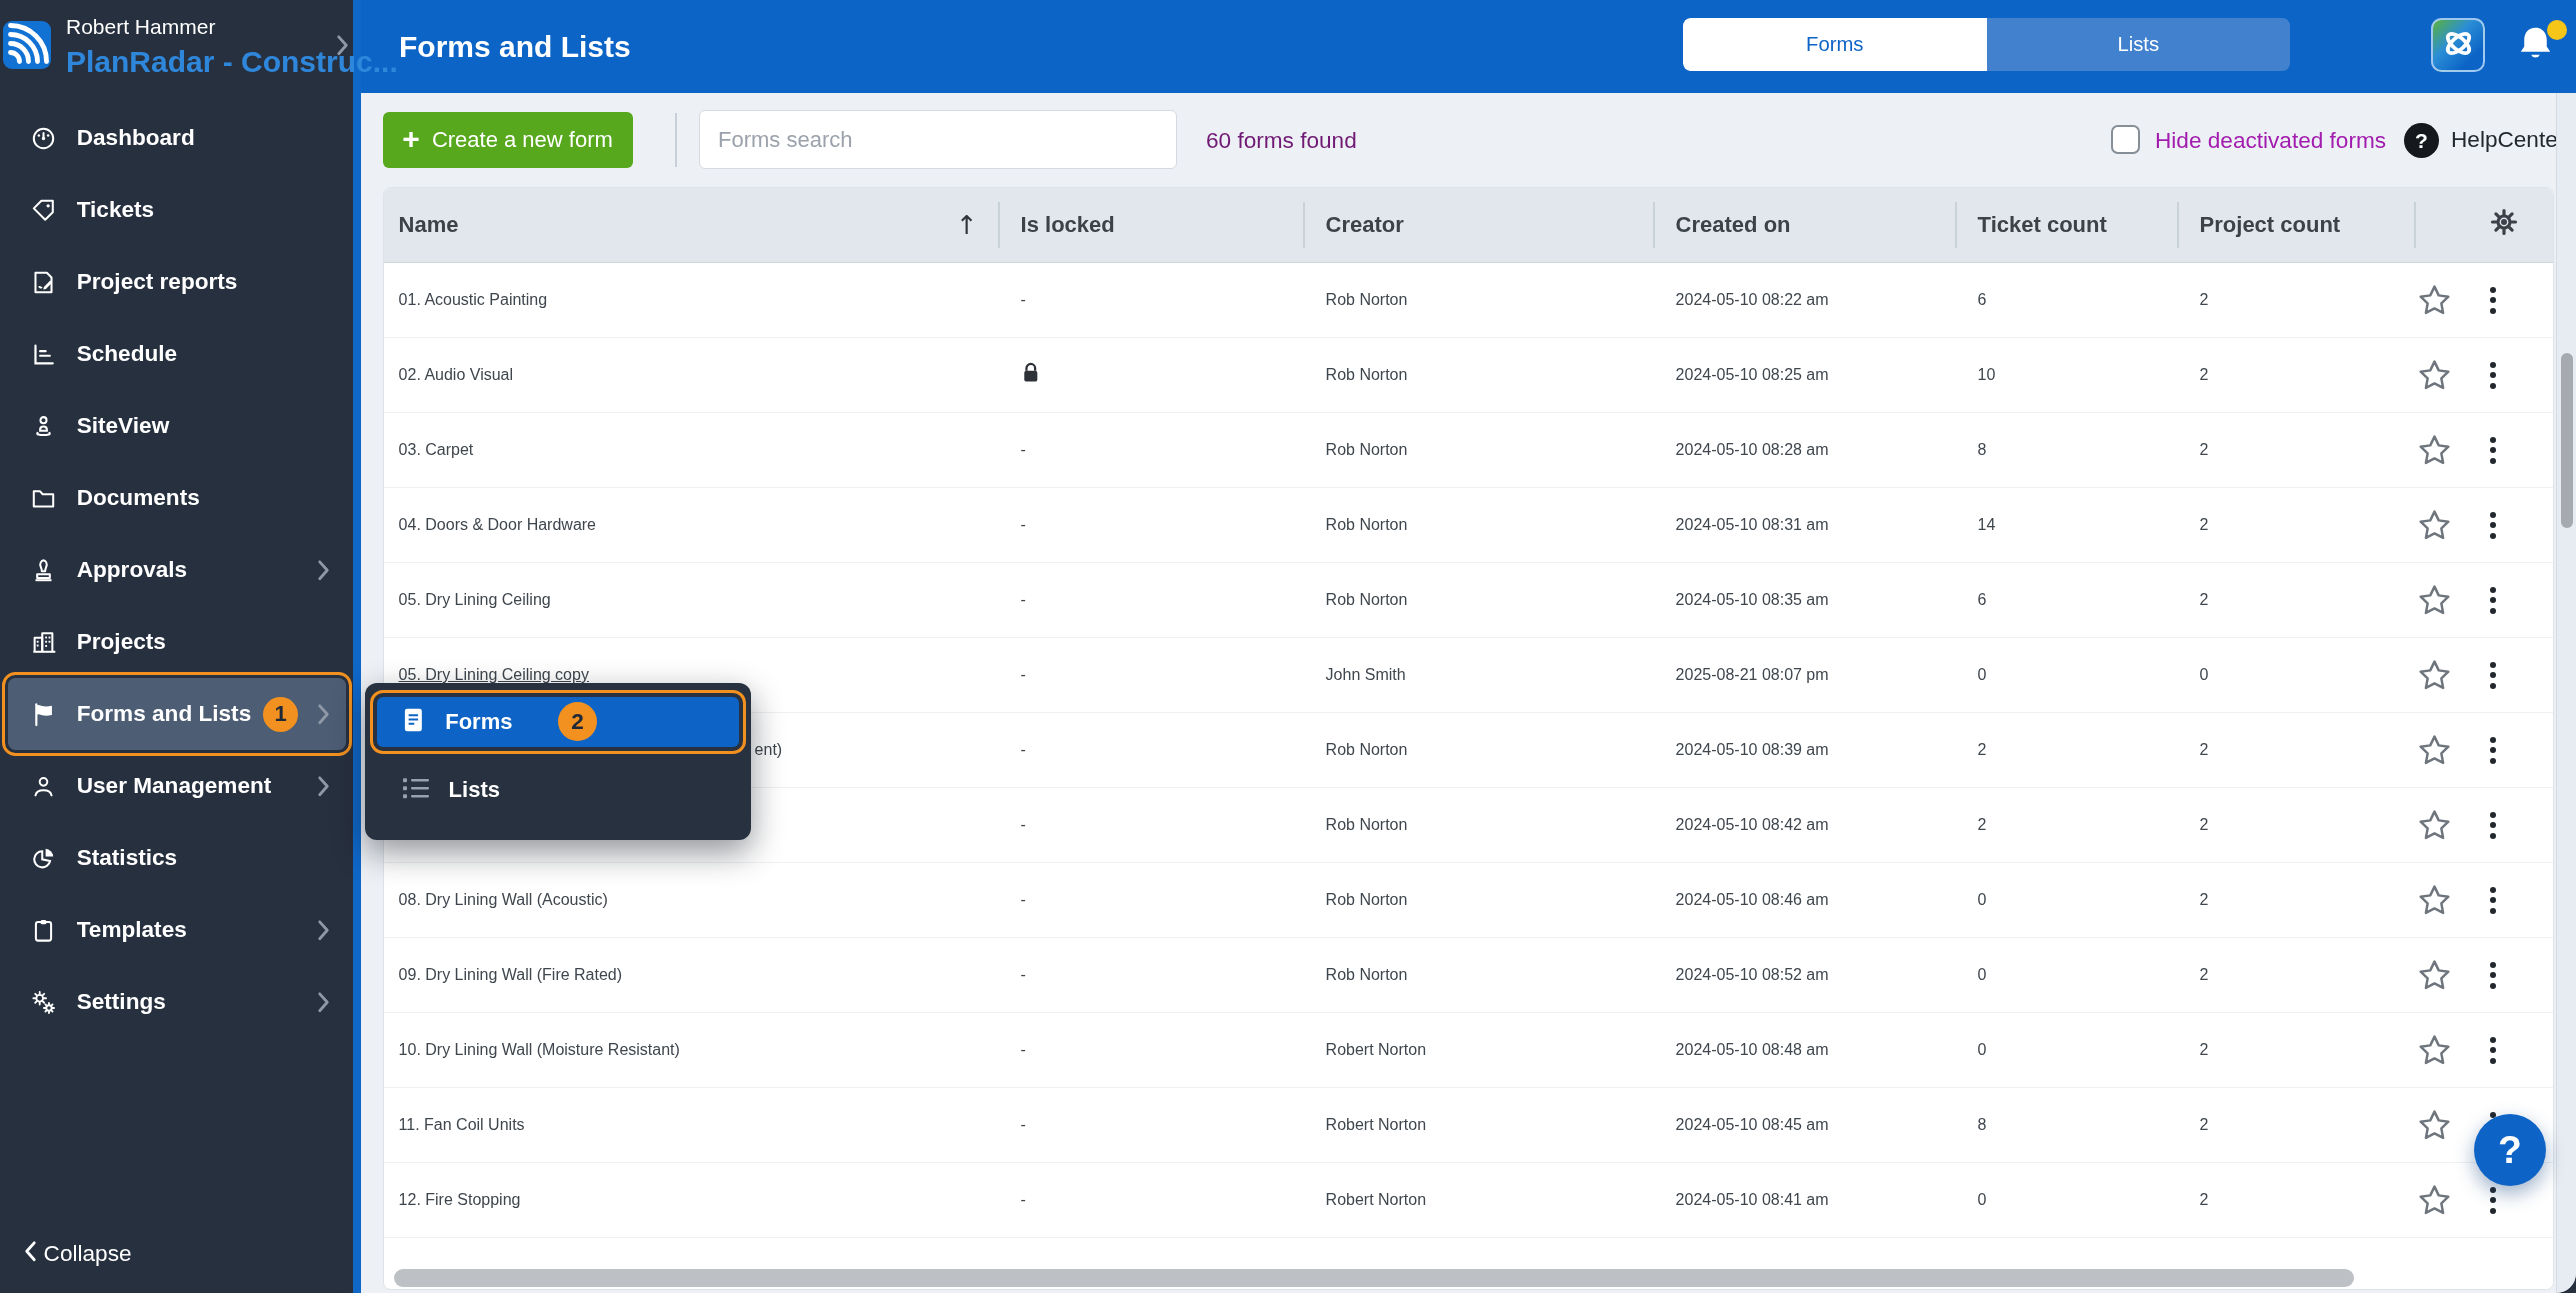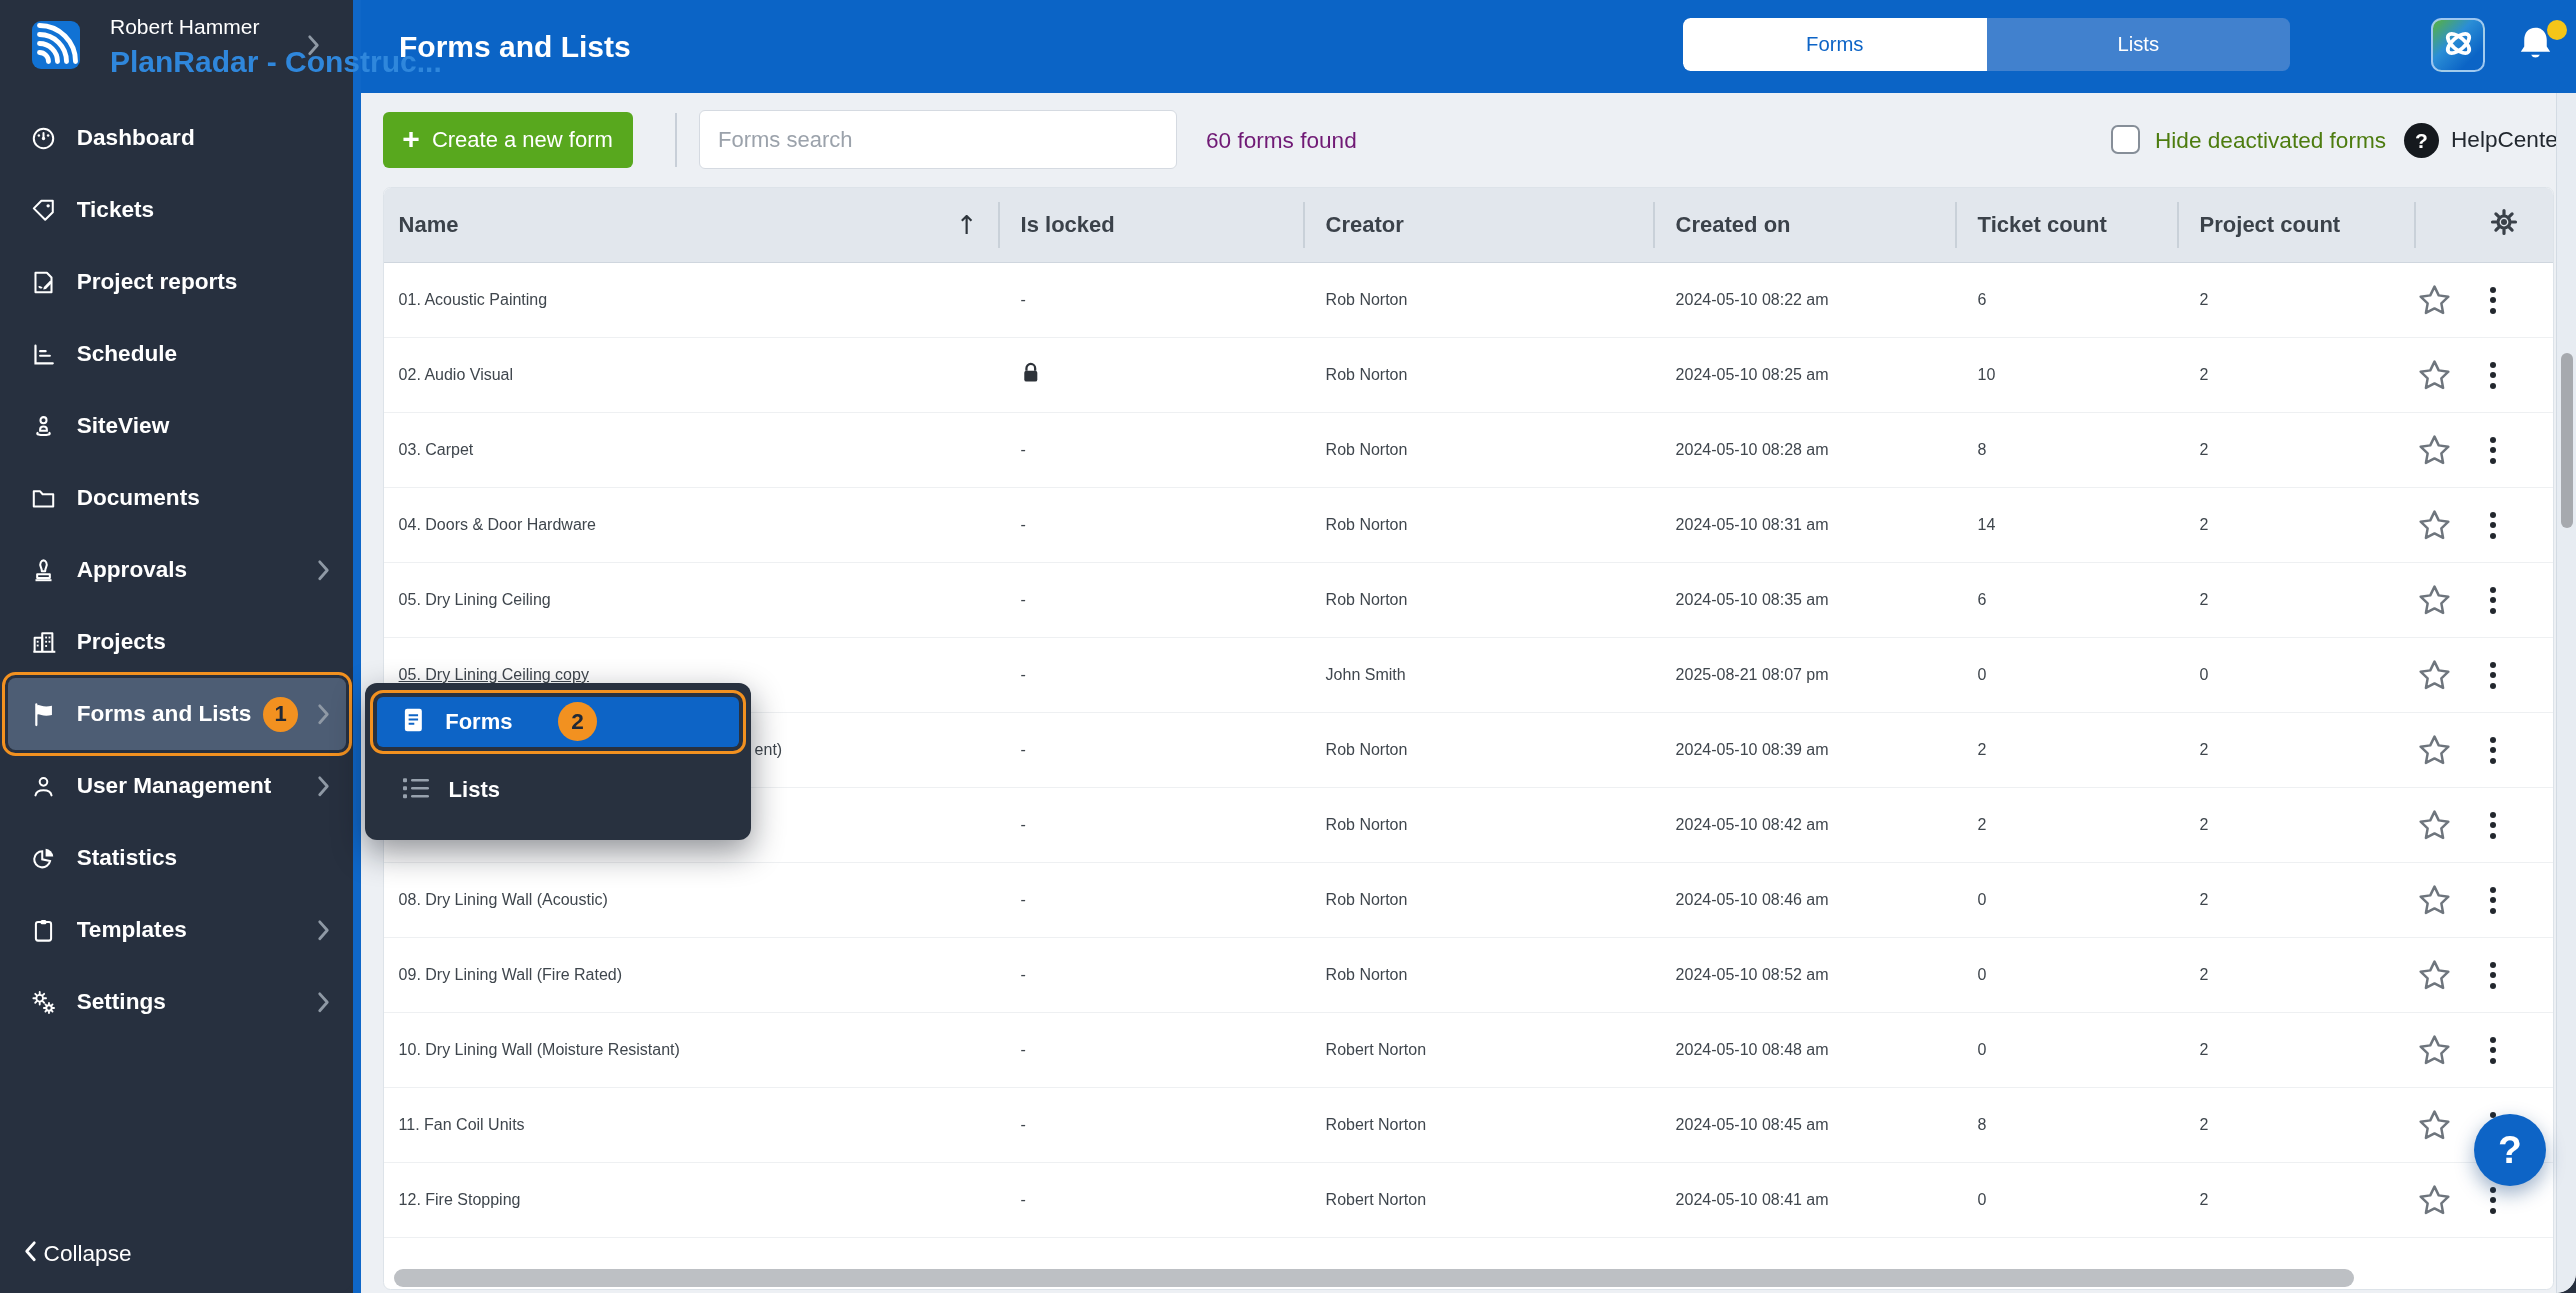--- a/index.html
+++ b/index.html
@@ -2,21 +2,21 @@
 <html style="font-size:12px"><head>
 <meta charset="utf-8">
 <style>
   *{box-sizing:border-box;margin:0;padding:0}
   html,body{width:2576px;height:1293px;overflow:hidden}
   body{position:relative;background:#27303f;font-family:"Liberation Sans",sans-serif}
 
   
   .sidebar{position:absolute;left:0;top:0;width:353px;height:1293px;background:#27303f;border-bottom-right-radius:16.6px;z-index:5}
   .accent-strip{position:absolute;left:353px;top:0;width:7.5px;height:1293px;background:#0f67c8;z-index:4}
-  .user-block{position:absolute;left:0;top:0;width:353px;height:93px;display:flex;align-items:center;padding:0 32px;gap:30px}
+  .user-block{position:absolute;left:0;top:0;width:353px;height:93px;display:flex;align-items:center;padding:0 3px;gap:15px}
   .user-texts{flex:1;min-width:0}
   .user-name{font-size:21px;color:#fff;font-weight:normal;white-space:nowrap}
   .user-account{font-size:30px;color:#2f87dc;font-weight:bold;white-space:nowrap;margin-top:6px}
   .nav{position:absolute;left:0;top:102px;width:353px}
   .nav-item{height:72px;margin:0 7.5px;border-radius:7.5px;display:flex;align-items:center;padding:0 15px 0 22.6px;cursor:pointer}
   .nav-icon{width:27px;height:27px;display:flex;align-items:center;justify-content:center;flex:none}
   .nav-icon svg{width:27px;height:27px}
   .nav-label{color:#fff;font-size:22.6px;font-weight:bold;margin-left:19.6px;white-space:nowrap}
   .nav-chev{margin-left:auto;display:flex;align-items:center}
   .nav-item.selected{background:#4d5d74;outline:3.8px solid #f29120;outline-offset:3.8px}
@@ -37,21 +37,21 @@
   .bell-dot{position:absolute;left:35px;top:-1.5px;width:20.3px;height:20.3px;border-radius:50%;background:#f5c518}
 
   
   .btn-create{position:absolute;left:22.6px;top:112px;width:250px;height:56px;background:#58a81e;border:none;border-radius:6px;color:#fff;font-size:22px;font-family:inherit;display:flex;align-items:center;justify-content:center;gap:12px;cursor:pointer}
   .btn-create .plus{font-size:30px;font-weight:bold;line-height:1;margin-top:-3px}
   .tool-divider{position:absolute;left:315px;top:113px;width:1.5px;height:54px;background:#c8cfd8}
   .search-input{position:absolute;left:339px;top:110px;width:478px;height:59px;border:1.5px solid #d5dae1;border-radius:6px;background:#fff;font-size:22px;font-family:inherit;padding:0 18px;color:#3a414a;outline:none}
   .search-input::placeholder{color:#9ba2ab}
   .result-count{position:absolute;left:846px;top:128px;font-size:22.6px;color:#701a75}
   .chk{position:absolute;left:1751px;top:125px;width:29px;height:29px;border:2.3px solid #868e98;border-radius:6.8px;background:#fff;cursor:pointer}
-  .chk-label{position:absolute;left:1795px;top:128px;font-size:22.6px;color:#4d7c0f;cursor:pointer}
+  .chk-label{position:absolute;left:1795px;top:128px;font-size:22.6px;color:#a21caf;cursor:pointer}
   .help-dot{position:absolute;left:2044px;top:123px;width:35px;height:35px;border-radius:50%;background:#15191e;color:#fff;font-size:21px;font-weight:bold;display:flex;align-items:center;justify-content:center}
   .help-label{position:absolute;left:2091px;top:127px;font-size:22.6px;color:#22282f;cursor:pointer}
 
   
   .panel{position:absolute;left:22.6px;top:187px;width:2171px;height:1103px;background:#fff;border:1.5px solid #dde3e9;border-radius:7.5px;overflow:hidden}
   .grid-cols{display:grid;grid-template-columns:616px 305px 350px 302px 222px 237px 1fr;align-items:center}
   .thead{height:75px;background:#e2e7ed;border-bottom:1.5px solid #cfd6de}
   .th{position:relative;height:100%;display:flex;align-items:center;font-weight:bold;font-size:22px;color:#3b424a;padding-left:21px}
   .th:not(:last-child)::after{content:'';position:absolute;right:0;top:13.6px;bottom:13.6px;width:1.5px;background:#c9d1d9}
   .th-name{padding-left:15px;padding-right:22px;justify-content:space-between}

